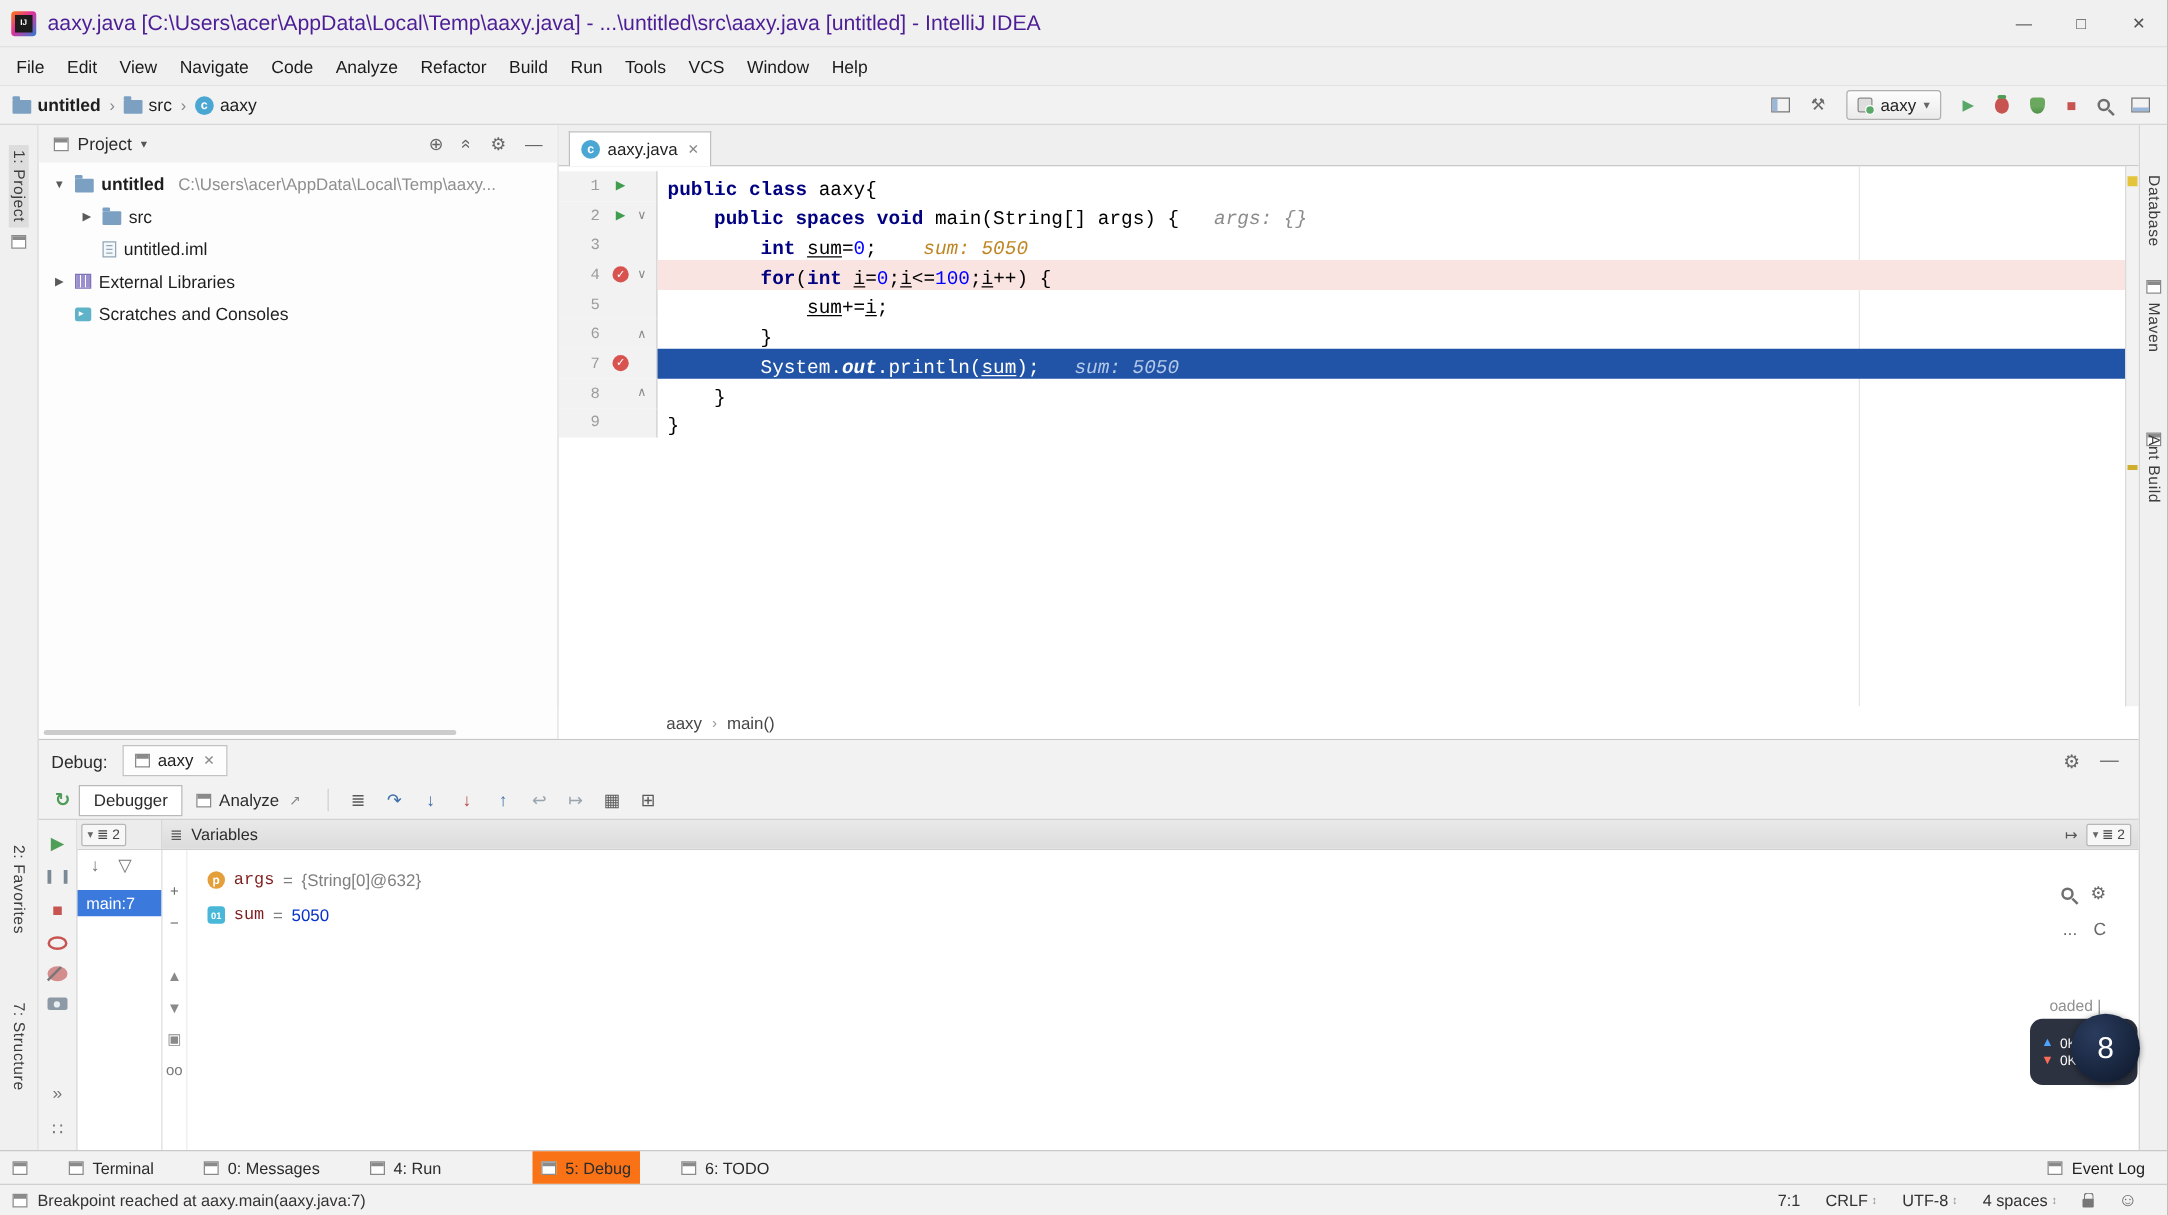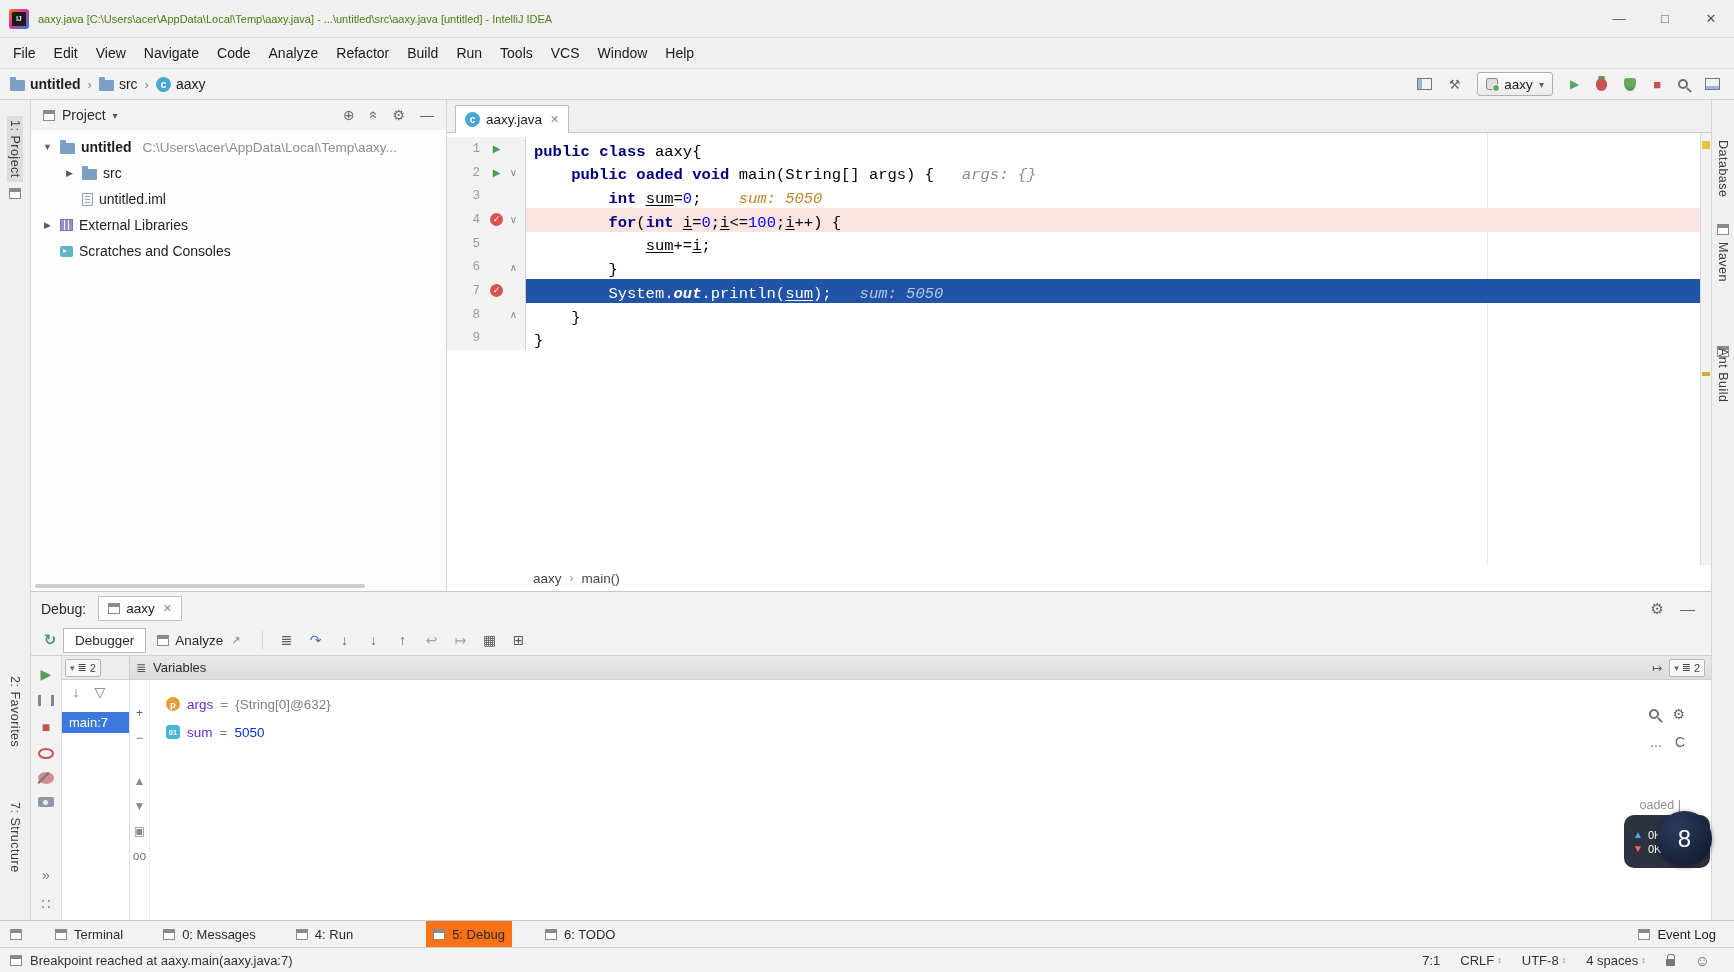--- a/index.html
+++ b/index.html
@@ -8,21 +8,21 @@
        font-family:"Liberation Sans","DejaVu Sans",sans-serif;font-size:14px;color:#1e1e1e;
        overflow:hidden;cursor:default;}
 
   
   .titlebar{height:38px;display:flex;align-items:center;background:#f0f0f0;border-bottom:1px solid #dcdcdc;}
   .logo{width:20px;height:20px;margin-left:9px;border-radius:3px;flex:none;
         background:linear-gradient(135deg,#f97a12,#e0319d 45%,#2a7fd4);
         display:flex;align-items:center;justify-content:center;}
   .logo-in{width:14px;height:14px;background:#1b1b1b;color:#fff;font-size:6.5px;font-weight:bold;
         display:flex;align-items:center;justify-content:center;}
-  .title-text{margin-left:9px;font-size:11px;color:#4d7c0f;white-space:nowrap;}
+  .title-text{margin-left:9px;font-size:17px;color:#4c1d95;white-space:nowrap;}
   .win-controls{margin-left:auto;display:flex;}
   .win-btn{width:46px;height:37px;display:flex;align-items:center;justify-content:center;font-size:13px;color:#555;}
 
   
   .menubar{height:31px;display:flex;align-items:center;background:#f0f0f0;padding-left:4px;border-bottom:1px solid #e2e2e2;}
   .menu-item{padding:4px 9px;font-size:14px;color:#1b1b1b;}
 
   
   .navbar{height:31px;display:flex;align-items:center;background:#f2f2f2;border-bottom:1px solid #d6d6d6;padding:0 10px;}
   .crumbs{display:flex;align-items:center;gap:7px;font-size:14px;}
@@ -171,21 +171,21 @@
   .frames-col{width:68px;border-right:1px solid #dedede;display:flex;flex-direction:column;flex:none;}
   #frames-filter{height:24px;display:flex;align-items:center;gap:8px;padding-left:6px;}
   .frame-row{height:21px;display:flex;align-items:center;padding-left:7px;background:#3b79dd;color:#fff;font-size:13px;margin-top:8px;}
   .watch-col{width:20px;border-right:1px solid #ededed;display:flex;flex-direction:column;align-items:center;gap:11px;padding-top:26px;flex:none;}
   .watch-col .dicon{font-size:12px;color:#777;}
   .vars-panel{flex:1;padding:10px 0 0 16px;font-size:13.5px;min-width:0;}
   .var-row{height:28px;display:flex;align-items:center;gap:7px;}
   .vbadge{width:14px;height:14px;display:flex;align-items:center;justify-content:center;color:#fff;font-weight:bold;flex:none;}
   .b-p{border-radius:50%;background:#e49f3a;font-size:9.5px;}
   .b-num{border-radius:3px;background:#48b7d8;font-size:7.5px;}
-  .vname{color:#6d28d9;}
+  .vname{color:#7f1d1d;font-family:Liberation Mono, monospace;}
   .veq{color:#808080;}
   .v-ref{color:#808080;}
   .v-num{color:#0832c8;}
   #vars-mini{position:absolute;right:26px;top:50px;display:flex;flex-direction:column;gap:12px;align-items:flex-end;z-index:5;}
   .vm-row{display:flex;align-items:center;gap:13px;color:#666;font-size:14px;}
   #frag{position:absolute;top:142px;right:30px;color:#909090;font-size:12.5px;z-index:4;}
 
   
   #net{position:absolute;left:1624px;top:815px;width:86px;height:53px;border-radius:10px;background:rgba(15,22,36,.88);
        z-index:40;display:flex;flex-direction:column;justify-content:center;gap:2px;padding:2px 9px;}
@@ -353,21 +353,21 @@
                     <span class="code"><span class="k">public</span><span class="p"> </span><span class="k">class</span><span class="p"> aaxy{</span></span>
                   </div>
                   <div class="line">
                     <span class="gut">
                       <span class="ln">2</span>
                       <span class="gic">
                         <span class="run-ic">▶</span>
                       </span>
                       <span class="fold">∨</span>
                     </span>
-                    <span class="code"><span class="p">    </span><span class="k">public</span><span class="p"> </span><span class="k">oaded</span><span class="p"> </span><span class="k">void</span><span class="p"> main(String[] args) {</span><span class="h">   args: {}</span></span>
+                    <span class="code"><span class="p">    </span><span class="k">public</span><span class="p"> </span><span class="k">spaces</span><span class="p"> </span><span class="k">void</span><span class="p"> main(String[] args) {</span><span class="h">   args: {}</span></span>
                   </div>
                   <div class="line">
                     <span class="gut">
                       <span class="ln">3</span>
                       <span class="gic"></span>
                       <span class="fold"></span>
                     </span>
                     <span class="code"><span class="p">        </span><span class="k">int</span><span class="p"> </span><span class="u">sum</span><span class="p">=</span><span class="n">0</span><span class="p">;</span><span class="ho">    sum: 5050</span></span>
                   </div>
                   <div class="line row-bp">

